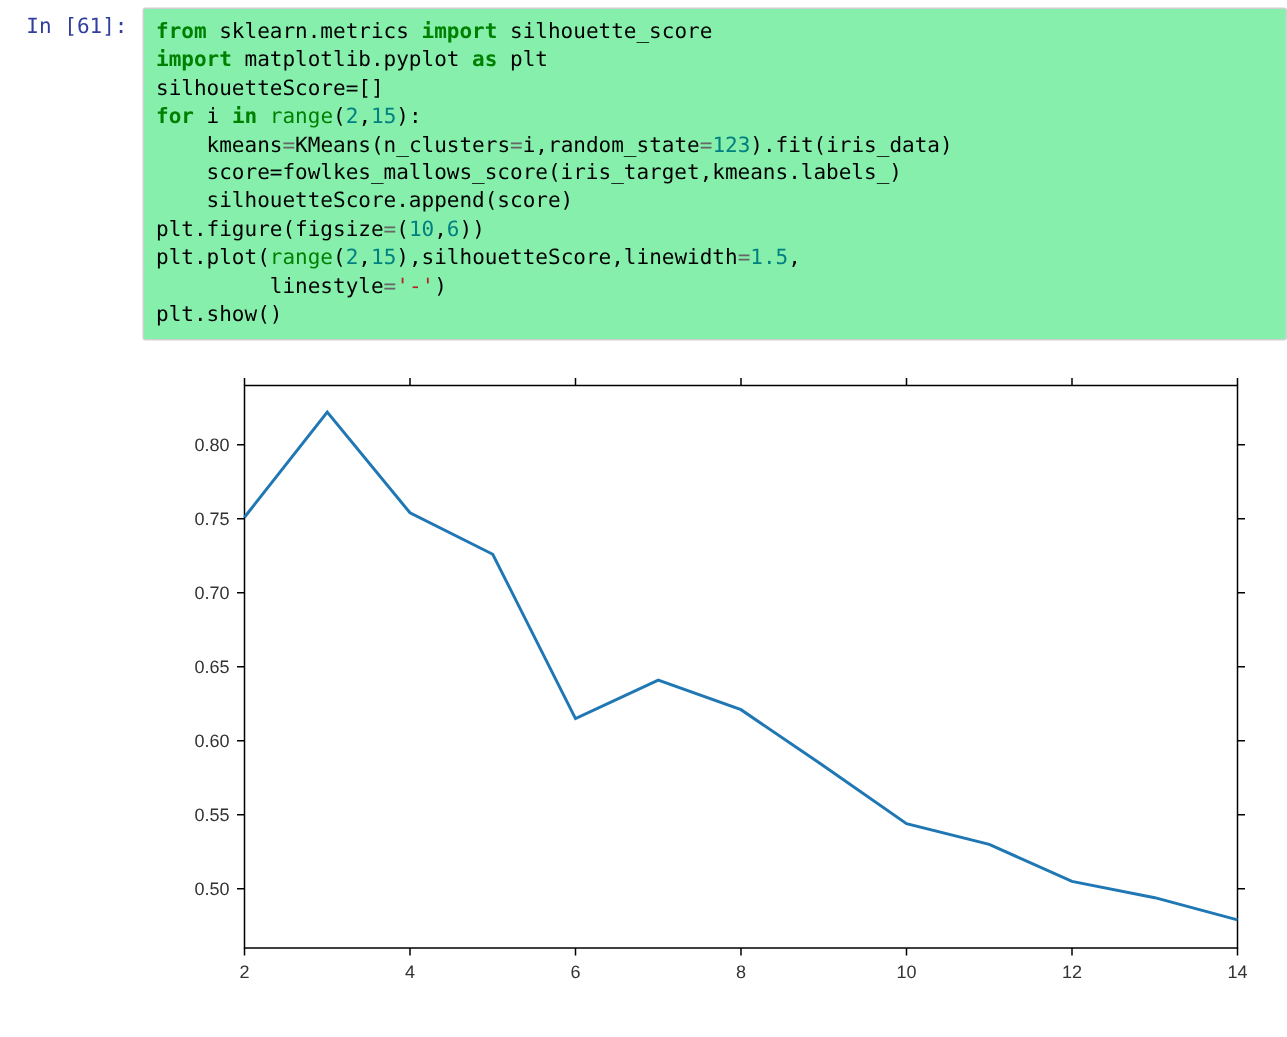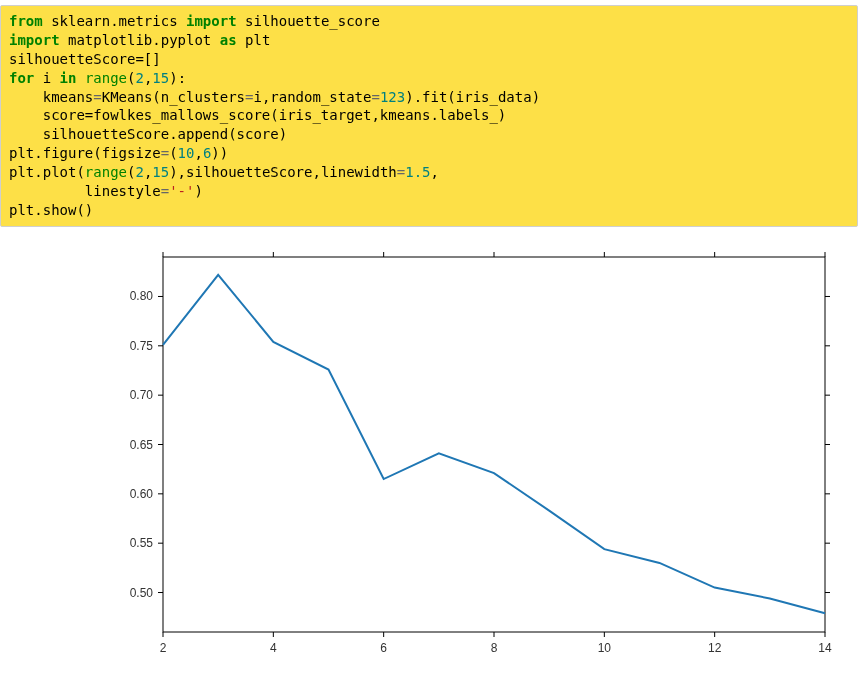--- a/index.html
+++ b/index.html
@@ -18,21 +18,21 @@
     width: 95px;
     flex: 0 0 95px;
     text-align: right;
     padding: 5px 10px 5px 0;
     font-family: monospace;
     font-size: 14px;
     color: #303f9f;
   }
   .input-area {
     flex: 1;
-    background: #fde047;
+    background: #86efac;
     border: 1px solid #cfcfcf;
     border-radius: 2px;
     padding: 6px 8px;
     font-family: "SimSun", "Consolas", monospace;
     font-size: 14px;
     line-height: 1.35;
     white-space: pre;
     overflow-x: auto;
   }
   .kw-green { color: #008000; font-weight: bold; }
@@ -52,20 +52,21 @@
   svg { display: block; }
   .axis-line { stroke: #000; stroke-width: 1; fill: none; }
   .tick-line { stroke: #000; stroke-width: 1; }
   .tick-text { font-size: 12px; fill: #333; font-family: Arial, sans-serif; }
   .data-line { stroke: #1f77b4; stroke-width: 2; fill: none; }
 </style>
 </head>
 <body>
 
 <div class="cell">
+  <div class="prompt">In  [61]:</div>
   <div class="input-area"><span class="kw-green">from</span><span> sklearn.metrics </span><span class="kw-green">import</span><span> silhouette_score</span>
 <span class="kw-green">import</span><span> matplotlib.pyplot </span><span class="kw-green">as</span><span> plt</span>
 <span>silhouetteScore=[]</span>
 <span class="kw-green">for</span><span> i </span><span class="kw-green">in</span><span> </span><span class="builtin">range</span><span>(</span><span class="num">2</span><span>,</span><span class="num">15</span><span>):</span>
 <span>    kmeans</span><span class="op">=</span><span>KMeans(n_clusters</span><span class="op">=</span><span>i,random_state</span><span class="op">=</span><span class="num">123</span><span>).fit(iris_data)</span>
 <span>    score=fowlkes_mallows_score(iris_target,kmeans.labels_)</span>
 <span>    silhouetteScore.append(score)</span>
 <span>plt.figure(figsize</span><span class="op">=</span><span>(</span><span class="num">10</span><span>,</span><span class="num">6</span><span>))</span>
 <span>plt.plot(</span><span class="builtin">range</span><span>(</span><span class="num">2</span><span>,</span><span class="num">15</span><span>),silhouetteScore,linewidth</span><span class="op">=</span><span class="num">1.5</span><span>,</span>
 <span>         linestyle</span><span class="op">=</span><span class="str">'-'</span><span>)</span>

